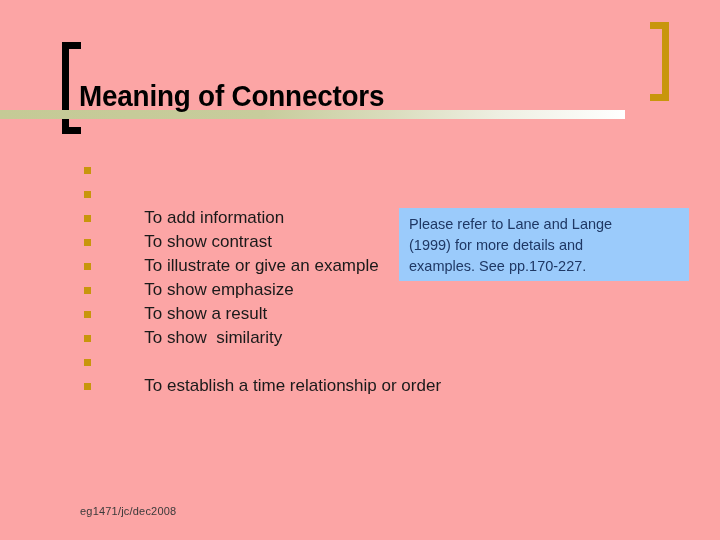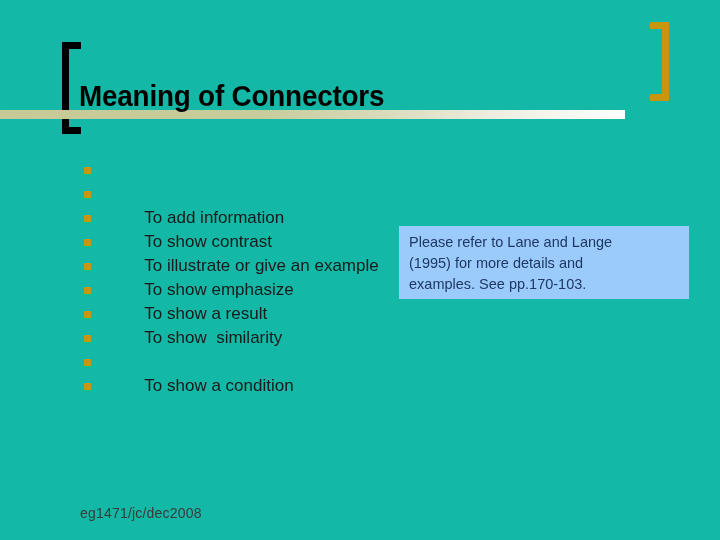--- a/index.html
+++ b/index.html
@@ -8,21 +8,21 @@
     padding: 0;
     background: #ffffff;
   }
   body {
     font-family: "Liberation Sans", sans-serif;
   }
   #slide {
     position: relative;
     width: 720px;
     height: 540px;
-    background: #14b8a6;
+    background: #fca5a5;
     overflow: hidden;
   }
 
   
   .bracket {
     position: absolute;
     box-sizing: border-box;
   }
   #bracket-left {
     left: 62px;
@@ -102,42 +102,42 @@
     background: #c8960c;
   }
   .bullet-text {
     display: inline-block;
   }
 
   
   #callout {
     position: absolute;
     left: 399px;
-    top: 226px;
+    top: 208px;
     width: 290px;
     height: 73px;
     background: #9bcbfb;
     box-sizing: border-box;
     padding: 6px 10px 8px 10px;
   }
   #callout p {
     margin: 0;
     font-size: 14.5px;
     line-height: 21px;
     color: #1f3864;
     font-weight: normal;
     font-family: "Liberation Sans", sans-serif;
   }
 
   
   #footer-note {
     position: absolute;
     left: 80px;
     top: 505px;
-    font-size: 14px;
+    font-size: 11px;
     color: #3a3a3a;
     font-family: "Liberation Sans", sans-serif;
     letter-spacing: 0.2px;
   }
 </style>
 </head>
 <body>
 
 <div id="slide">
 
@@ -172,31 +172,31 @@
     </li>
     <li>
       <span class="bullet-marker"></span>
       <span class="bullet-text">To show  similarity</span>
     </li>
     <li>
       <span class="bullet-marker"></span>
     </li>
     <li>
       <span class="bullet-marker"></span>
-      <span class="bullet-text">To show a condition</span>
+      <span class="bullet-text">To establish a time relationship or order</span>
     </li>
     <li>
       <span class="bullet-marker"></span>
     </li>
     <li>
       <span class="bullet-marker"></span>
     </li>
   </ul>
 
   <div id="callout">
     <p>Please refer to Lane and Lange</p>
-    <p>(1995) for more details and</p>
-    <p>examples. See pp.170-103.</p>
+    <p>(1999) for more details and</p>
+    <p>examples. See pp.170-227.</p>
   </div>
 
   <div id="footer-note">eg1471/jc/dec2008</div>
 
 </div>
 
 </body></html>

